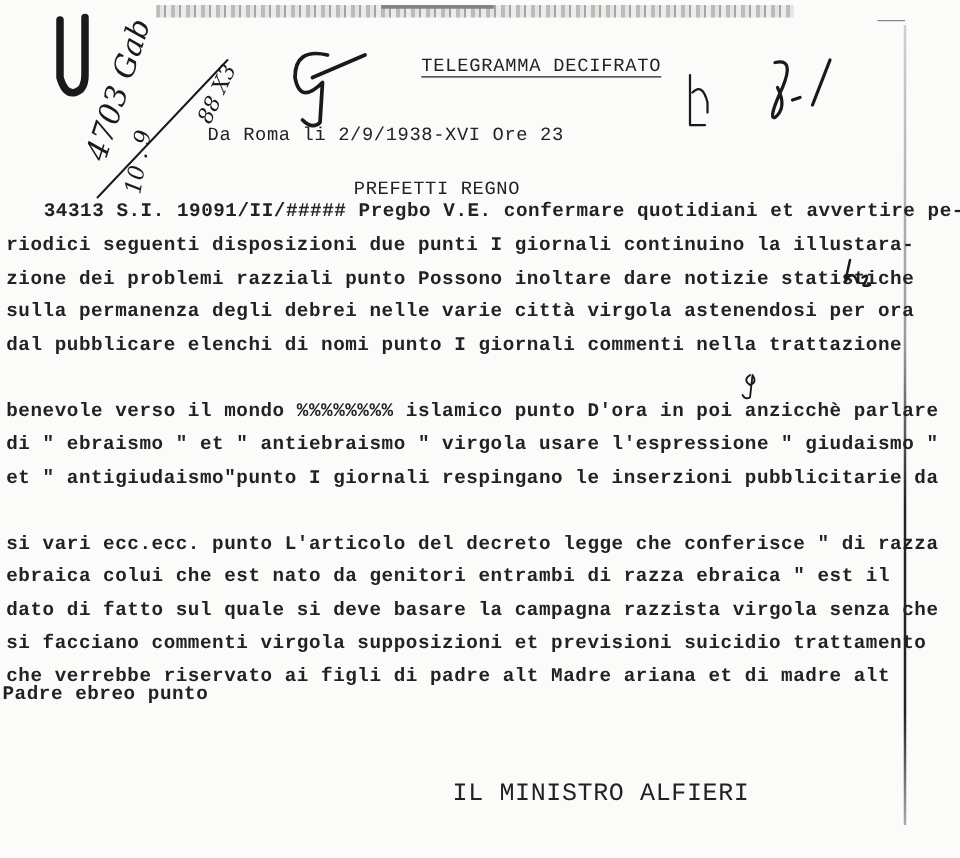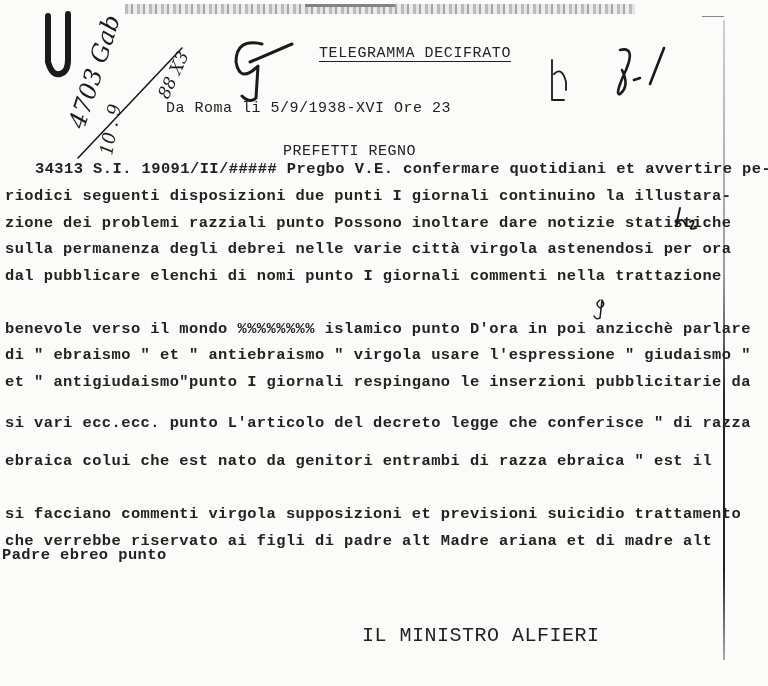--- a/index.html
+++ b/index.html
@@ -22,54 +22,55 @@
     .line {
       position: absolute;
       font-size: 15.4px;
       letter-spacing: 0.45px;
       white-space: pre;
       line-height: 1;
       font-weight: bold;
       color: #222;
     }
     .header-title {
-      position: absolute; left: 319px; top: 45px;
+      position: absolute; left: 337px; top: 45px;
       font-size: 15px; letter-spacing: 0.6px; white-space: pre;
       text-decoration: underline; text-underline-offset: 4px;
       color: #222;
     }
     .hdr { position:absolute; font-size:15px; letter-spacing:0.5px; white-space:pre; color:#222; }
     .signature { position:absolute; left:362px; top:624px; font-size:20px; letter-spacing:0.5px; white-space:pre; color:#222; }
     .annotations { position:absolute; inset:0; pointer-events:none; }
     .hw { fill:none; stroke:#1a1a1a; stroke-linecap:round; stroke-linejoin:round; }
   </style>
 </head>
 <body>
 
 <div class="page">
   <div class="top-strip">
       <div class="top-strip-bar"></div>
     </div>
   <div class="top-right-dash"></div>
   <div class="right-margin-line"></div>
 
   <div class="header-title">TELEGRAMMA DECIFRATO</div>
-  <div class="hdr" style="left:166px; top:100px;">Da Roma li 5/9/1938-XVI Ore 23</div>
+  <div class="hdr" style="left:166px; top:100px;">Da Roma li 2/9/1938-XVI Ore 23</div>
   <div class="hdr" style="left:283px; top:126px;margin-top:17px;">PREFETTI REGNO</div>
 
   <div class="line" style="left:35px; top:162px;">34313 S.I. 19091/II/##### Pregbo V.E. confermare quotidiani et avvertire pe-</div>
   <div class="line" style="left:5px;  top:189px;">riodici seguenti disposizioni due punti I giornali continuino la illustara-</div>
   <div class="line" style="left:5px;  top:216px;">zione dei problemi razziali punto Possono inoltare dare notizie statistiche</div>
   <div class="line" style="left:5px;  top:242px;">sulla permanenza degli debrei nelle varie città virgola astenendosi per ora</div>
   <div class="line" style="left:5px;  top:269px;">dal pubblicare elenchi di nomi punto I giornali commenti nella trattazione</div>
   <div class="line" style="left:5px;  top:322px;">benevole verso il mondo %%%%%%%% islamico punto D'ora in poi anzicchè parlare</div>
   <div class="line" style="left:5px;  top:348px;">di " ebraismo " et " antiebraismo " virgola usare l'espressione " giudaismo "</div>
   <div class="line" style="left:5px;  top:375px;">et " antigiudaismo"punto I giornali respingano le inserzioni pubblicitarie da</div>
-  <div class="line" style="left:5px;  top:416px;">si vari ecc.ecc. punto L'articolo del decreto legge che conferisce " di razza</div>
+  <div class="line" style="left:5px;  top:428px;">si vari ecc.ecc. punto L'articolo del decreto legge che conferisce " di razza</div>
   <div class="line" style="left:5px;  top:454px;">ebraica colui che est nato da genitori entrambi di razza ebraica " est il</div>
+  <div class="line" style="left:5px;  top:481px;">dato di fatto sul quale si deve basare la campagna razzista virgola senza che</div>
   <div class="line" style="left:5px;  top:507px;">si facciano commenti virgola supposizioni et previsioni suicidio trattamento</div>
   <div class="line" style="left:5px;  top:534px;">che verrebbe riservato ai figli di padre alt Madre ariana et di madre alt</div>
   <div class="line" style="left:2px;  top:548px;">Padre ebreo punto</div>
 
   <div class="signature">IL MINISTRO ALFIERI</div>
 
   <svg class="annotations" width="768" height="686">
 
     <path class="hw" stroke-width="6" d="M48 16 L48 62 Q52 76 60 74 Q68 72 68 60 L68 14"></path>
 

